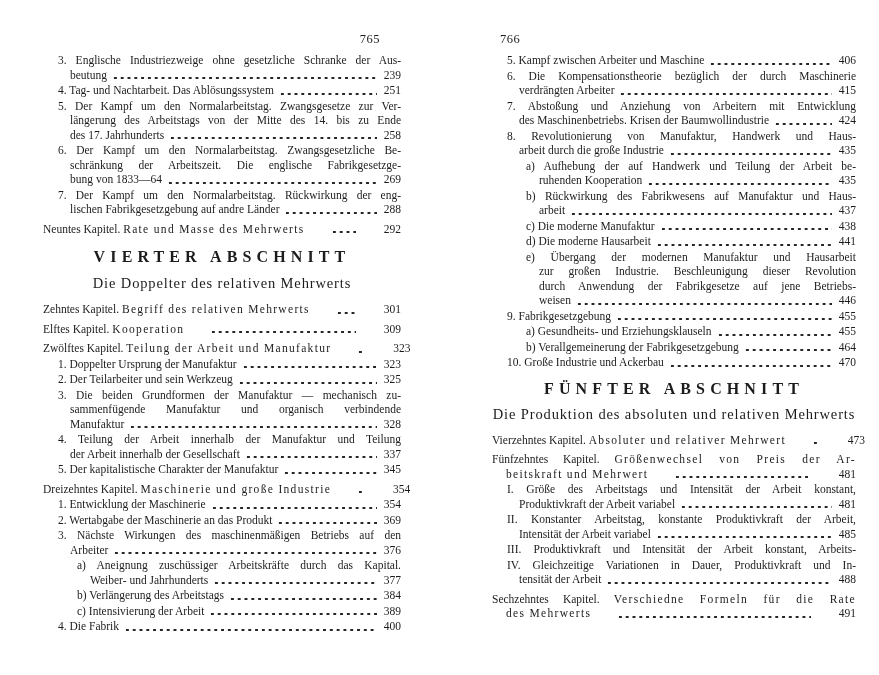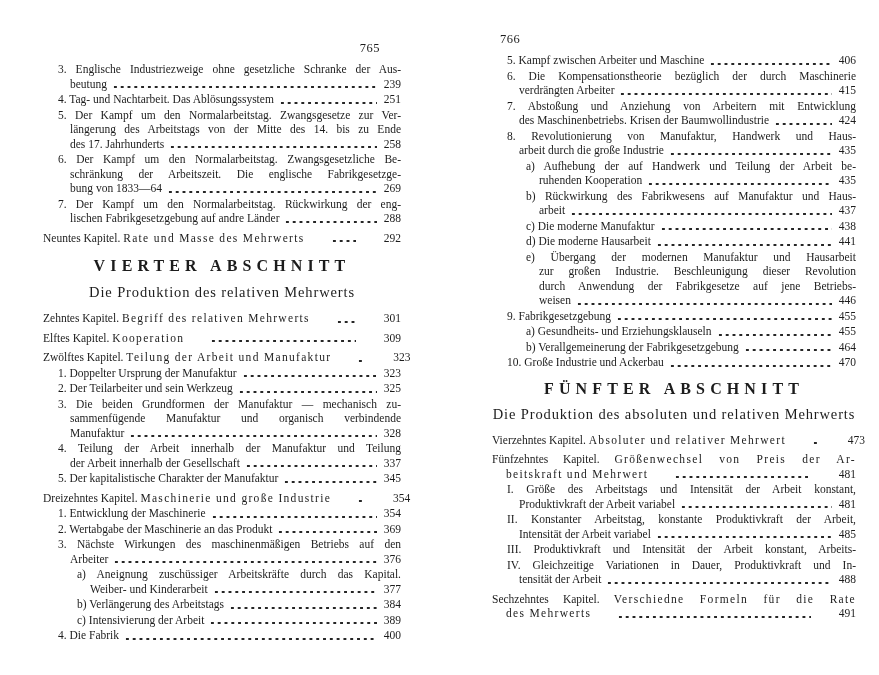--- a/index.html
+++ b/index.html
@@ -2,21 +2,21 @@
 <html><head>
 <meta charset="utf-8">
 <style>
   html,body { margin:0; padding:0; }
   body {
     width:879px; height:675px; position:relative; overflow:hidden;
     background:#ffffff; color:#1c1c1c;
     font-family:"Liberation Serif", serif;
   }
   .page { position:absolute; font-size:11.5px; line-height:14.5px; }
-  #page-left  { left:43px;  top:41px; width:358px; }
+  #page-left  { left:43px;  top:32px; width:358px; }
   #page-right { left:492px; top:22px; width:364px; }
 
   .pagenum { font-size:12.5px; height:17px; margin-bottom:4px; letter-spacing:0.04em; }
   #page-left  .pagenum { text-align:right; padding-right:21px; }
   #page-right .pagenum { text-align:left;  padding-left:8px;margin-top:10px; }
 
   .entry { margin-bottom:1px; }
   .entry.chapter { margin-top:5px; }
 
   .line { text-align:justify; }
@@ -94,21 +94,21 @@
         </div>
         <div class="entry l0 chapter">
           <div class="line last">
             <span class="ltext">Neuntes Kapitel. <span class="sp">Rate und Masse des Mehrwerts</span></span>
             <span class="fill"></span>
             <span class="num">292</span>
           </div>
         </div>
         <div class="section">
           <div class="kicker">VIERTER ABSCHNITT</div>
-          <div class="stitle">Die Produktion des relativen Mehrwerts</div>
+          <div class="stitle">Die Doppelter des relativen Mehrwerts</div>
         </div>
         <div class="entry l0 chapter">
           <div class="line last">
             <span class="ltext">Zehntes Kapitel. <span class="sp">Begriff des relativen Mehrwerts</span></span>
             <span class="fill"></span>
             <span class="num">301</span>
           </div>
         </div>
         <div class="entry l0 chapter">
           <div class="line last">
@@ -187,21 +187,21 @@
           <div class="line j">3. Nächste Wirkungen des maschinenmäßigen Betriebs auf den</div>
           <div class="line last">
             <span class="ltext">Arbeiter</span>
             <span class="fill"></span>
             <span class="num">376</span>
           </div>
         </div>
         <div class="entry l2">
           <div class="line j">a) Aneignung zuschüssiger Arbeitskräfte durch das Kapital.</div>
           <div class="line last">
-            <span class="ltext">Weiber- und Kinderarbeit</span>
+            <span class="ltext">Weiber- und Jahrhunderts</span>
             <span class="fill"></span>
             <span class="num">377</span>
           </div>
         </div>
         <div class="entry l2">
           <div class="line last">
             <span class="ltext">b) Verlängerung des Arbeitstags</span>
             <span class="fill"></span>
             <span class="num">384</span>
           </div>

